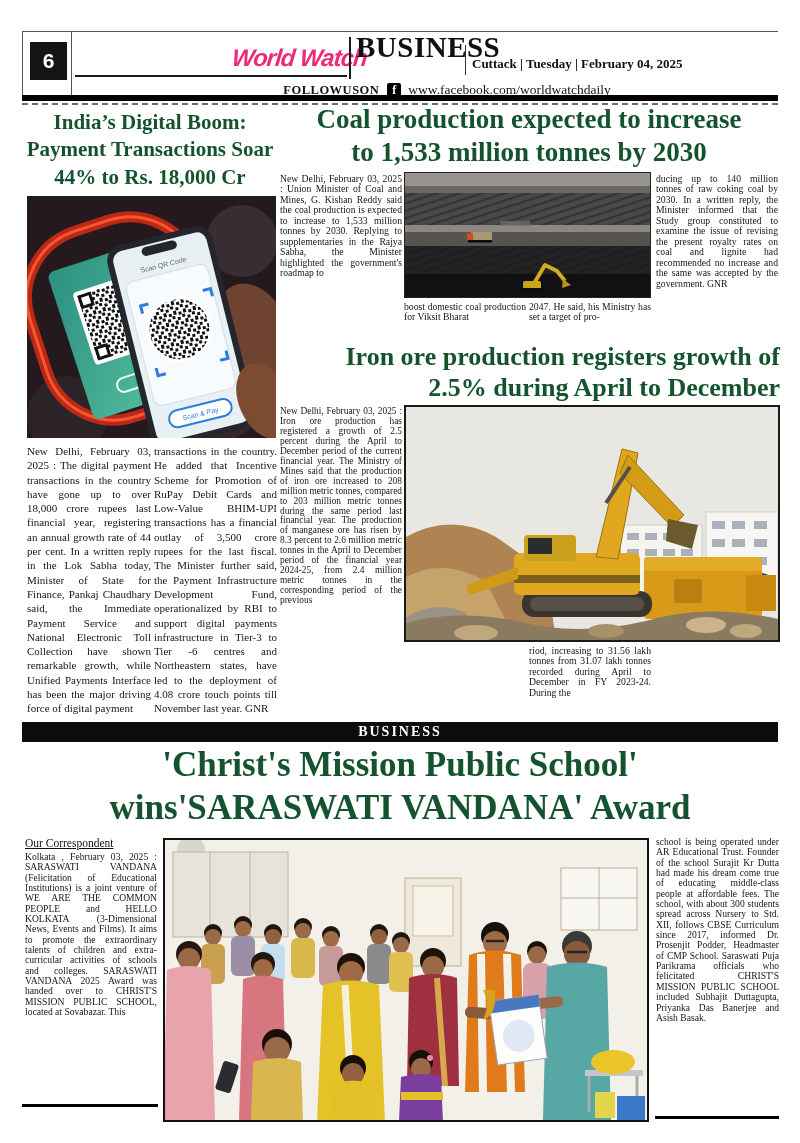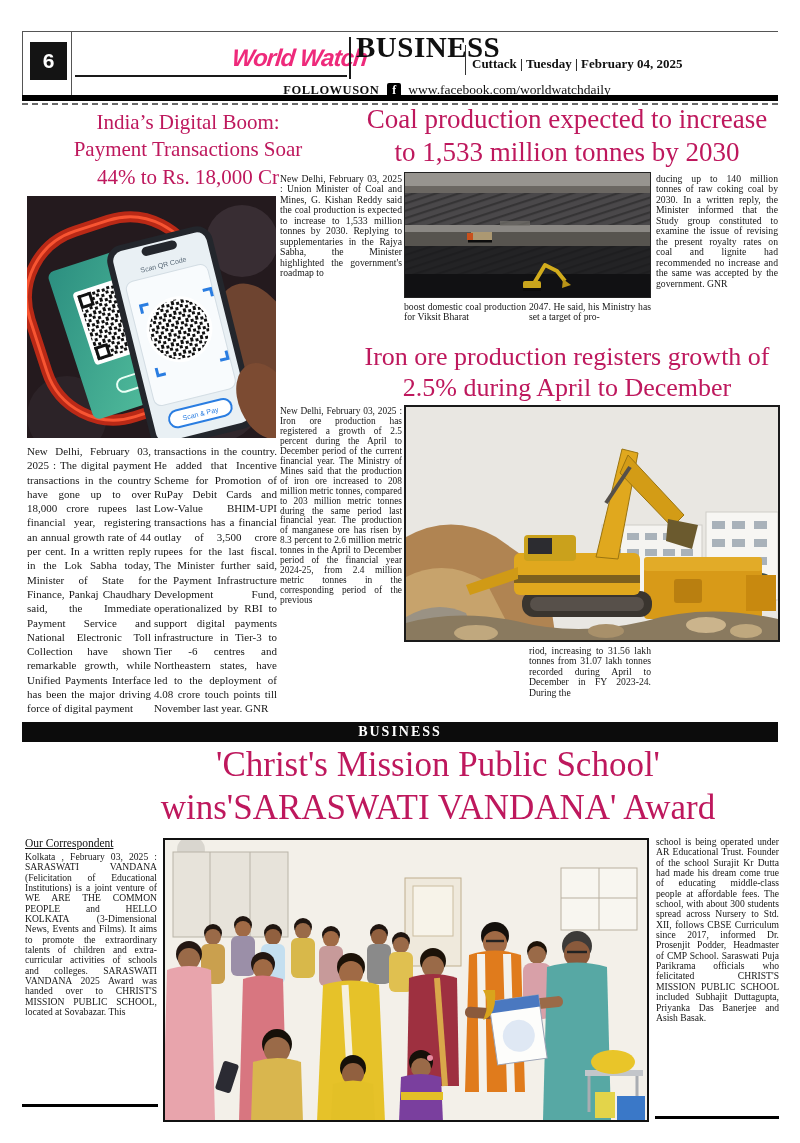--- a/index.html
+++ b/index.html
@@ -1,20 +1,20 @@
 <!DOCTYPE html>
 <html><head>
 <meta charset="utf-8">
 <style>
   html,body{margin:0;padding:0;background:#e8e8e8;}
   .page{position:relative;width:800px;height:1143px;background:#ffffff;margin:0 auto;
         font-family:"Liberation Serif",serif;color:#141414;overflow:hidden;}
   .abs{position:absolute;}
   .rule{background:#1a1a1a;}
-  .headline{font-weight:normal;text-align:center;white-space:pre-line;color:#be185d;margin-left:38px;}
+  .headline{font-weight:bold;text-align:center;white-space:pre-line;color:#14532d;}
   .col{ text-align:justify; color:#161616; overflow:hidden;}
   .md{font-size:11px;line-height:14.3px;}
   .sm{font-size:9.7px;line-height:10.45px;}
   .smt{font-size:9.4px;line-height:9.95px;}
   .kcol{font-size:9.6px;line-height:10.35px;}
   .photo{overflow:hidden;background:#ddd;}
   .photo svg{display:block;}
   .masthead-text{color:#101010;}
   .logo{font-family:"Liberation Sans",sans-serif;font-style:italic;font-weight:900;
         color:#ee2a7b;font-size:24px;letter-spacing:-1px;transform:skewX(-6deg);}
@@ -152,21 +152,21 @@
       <rect x="118" y="108" width="18" height="8" rx="2" fill="#c9a51d"></rect>
       <rect x="118" y="115" width="18" height="3" fill="#0c0c0c"></rect>
       <path d="M158 106 l8 6 l-9 3 z" fill="#b99418"></path>
     </svg>
   </div>
 
   <div class="abs col sm" style="left:404px;top:302px;width:122px;height:44px;">boost domestic coal production for Viksit Bharat</div>
   <div class="abs col sm" style="left:529px;top:302px;width:122px;height:44px;">2047. He said, his Ministry has set a target of pro-</div>
   <div class="abs col sm" style="left:656px;top:174px;width:122px;height:167px;">ducing up to 140 million tonnes of raw coking coal by 2030. In a written reply, the Minister informed that the Study group constituted to examine the issue of revising the present royalty rates on coal and lignite had recommended no increase and the same was accepted by the government. GNR</div>
 
-  <div class="abs headline" style="left:278px;top:341px;width:502px;font-size:26px;line-height:1.2;">Iron ore production registers growth of
+  <div class="abs headline" style="left:278px;top:341px;width:502px;font-size:26px;line-height:1.2;text-align:right;">Iron ore production registers growth of
 2.5% during April to December</div>
 
   <div class="abs col smt" style="left:280px;top:407px;width:122px;height:307px;">New Delhi, February 03, 2025 : Iron ore production has registered a growth of 2.5 percent during the April to December period of the current financial year. The Ministry of Mines said that the production of iron ore increased to 208 million metric tonnes, compared to 203 million metric tonnes during the same period last financial year. The production of manganese ore has risen by 8.3 percent to 2.6 million metric tonnes in the April to December period of the financial year 2024-25, from 2.4 million metric tonnes in the corresponding period of the previous</div>
 
   <div class="abs photo" style="left:404px;top:405px;width:372px;height:233px;border:2px solid #1a1a1a;" role="img" aria-label="Yellow excavator loading a crusher on a dirt mound with white buildings behind">
     <svg width="372" height="233" viewBox="0 0 372 233" xmlns="http://www.w3.org/2000/svg">
       <rect width="372" height="233" fill="#e9e7e2"></rect>
 
       <g>
         <rect x="196" y="118" width="100" height="70" fill="#f5f4f1" stroke="#cfcdc7"></rect>

